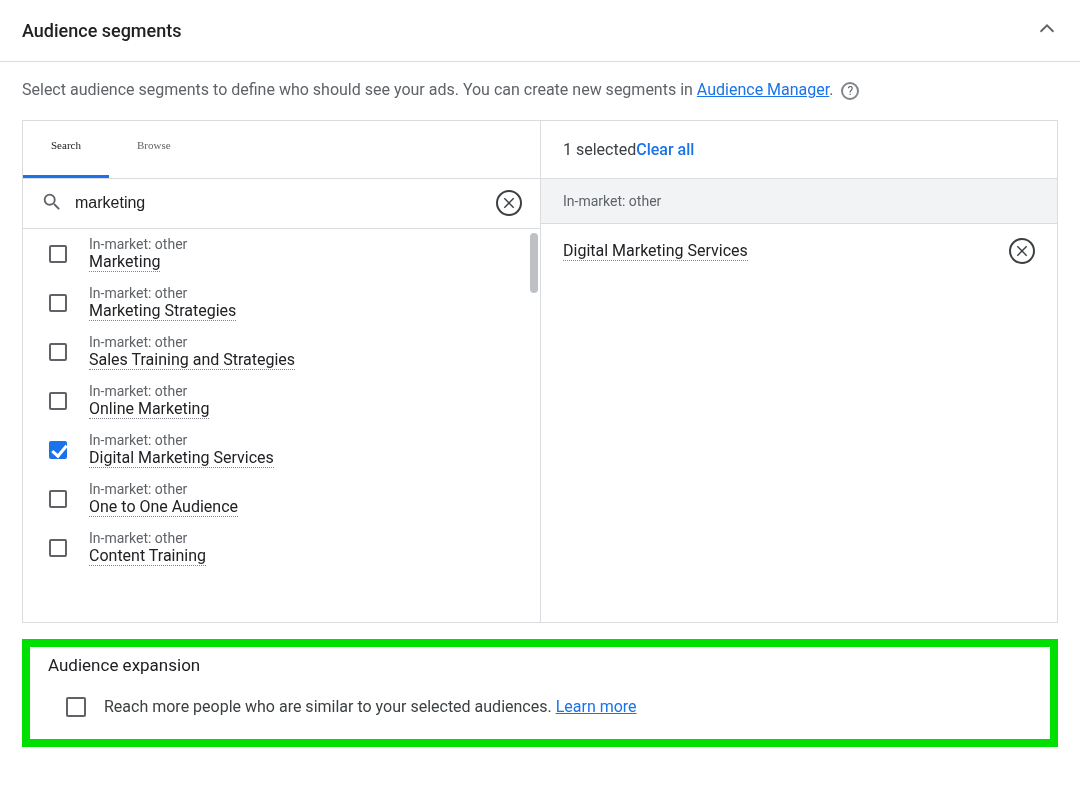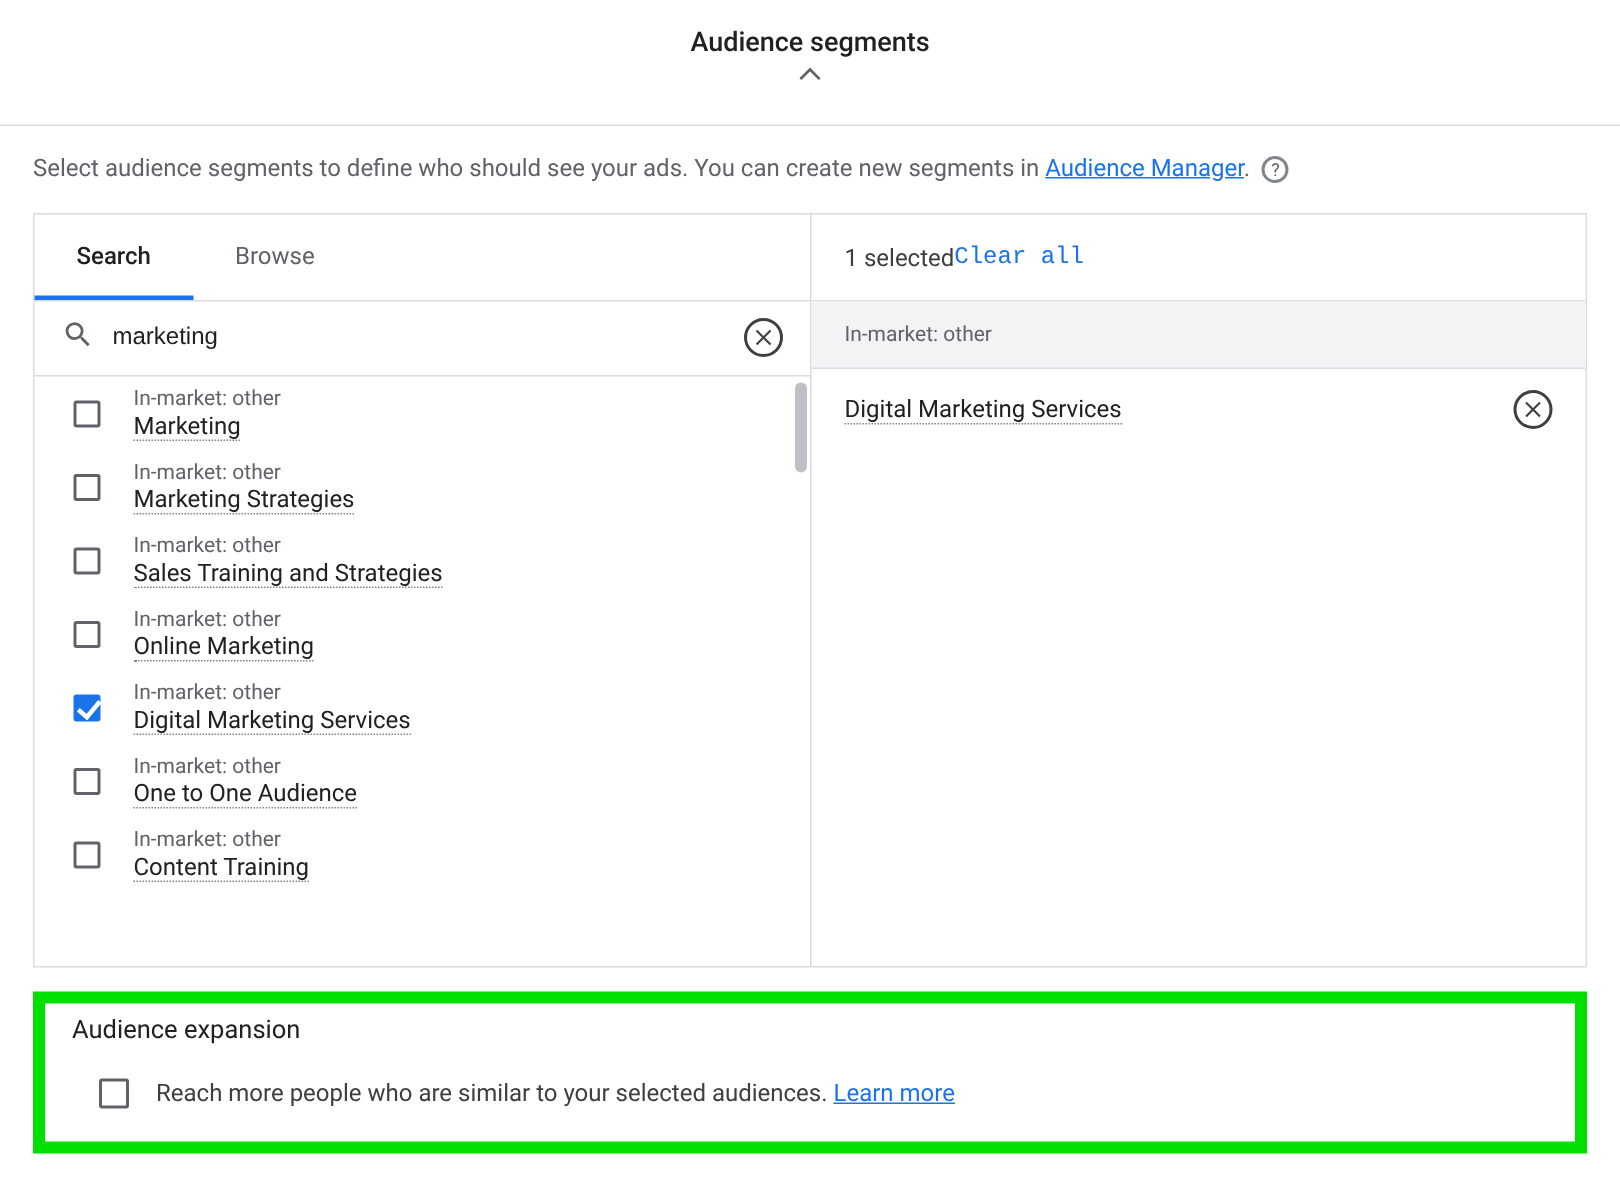--- a/index.html
+++ b/index.html
@@ -10,21 +10,20 @@
     background: #fff;
     font-size: 14px;
   }
   .container { width: 1080px; }
   .header {
     display: flex;
     justify-content: space-between;
     align-items: center;
     padding: 18px 22px;
     border-bottom: 1px solid #dadce0;
-    flex-direction: column;
   }
   .header-title {
     font-size: 18px;
     font-weight: 500;
     color: #202124;
   }
   .chevron-up svg { width: 22px; height: 22px; stroke:#5f6368; fill:none; stroke-width:2; }
   .chevron-up { cursor:pointer; }
 
   .desc {
@@ -43,21 +42,21 @@
   .panel {
     margin: 0 22px;
     border: 1px solid #dadce0;
     display:flex;
     height: 503px;
   }
   .pane-left { width:518px; border-right:1px solid #dadce0; display:flex; flex-direction:column; }
   .pane-right { flex:1; display:flex; flex-direction:column; }
 
   .tabs { display:flex; border-bottom:1px solid #dadce0; height:58px; }
-  .tab { padding: 18px 28px; font-size:16px; color:#5f6368; cursor:pointer; }
+  .tab { padding: 18px 28px; font-size:11px; color:#5f6368; cursor:pointer;font-family:Liberation Serif, serif; }
   .tab.active { color:#202124; font-weight:500; border-bottom:3px solid #1a73e8; }
 
   .search-row {
     display:flex; align-items:center;
     border-bottom:1px solid #dadce0;
     padding: 0 18px;
     height:50px;
   }
   .search-icon svg{ width:22px; height:22px; fill:#5f6368;}
   .search-input {
@@ -92,21 +91,21 @@
   .scroll-indicator{
     position:absolute; right:2px; top:4px; width:8px; height:60px;
     background:#bdc1c6; border-radius:4px;
   }
 
   .right-header{
     display:flex; align-items:center;
     height:58px; padding:0 22px; border-bottom:1px solid #dadce0;
     font-size:16px; color:#3c4043;
   }
-  .clear-all{ color:#1a73e8; font-weight:500; cursor:pointer;font-family:Liberation Mono, monospace; }
+  .clear-all{ color:#1a73e8; font-weight:500; cursor:pointer; }
   .right-cat-header{
     background:#f1f3f4; padding:14px 22px; font-size:14px; color:#5f6368;
     border-bottom:1px solid #dadce0;
   }
   .selected-row{
     display:flex; justify-content:space-between; align-items:center;
     padding:14px 22px; font-size:16px;
   }
   .selected-row .sel-name{ color:#202124; border-bottom:1px dotted #80868b; }
   .remove-btn{

